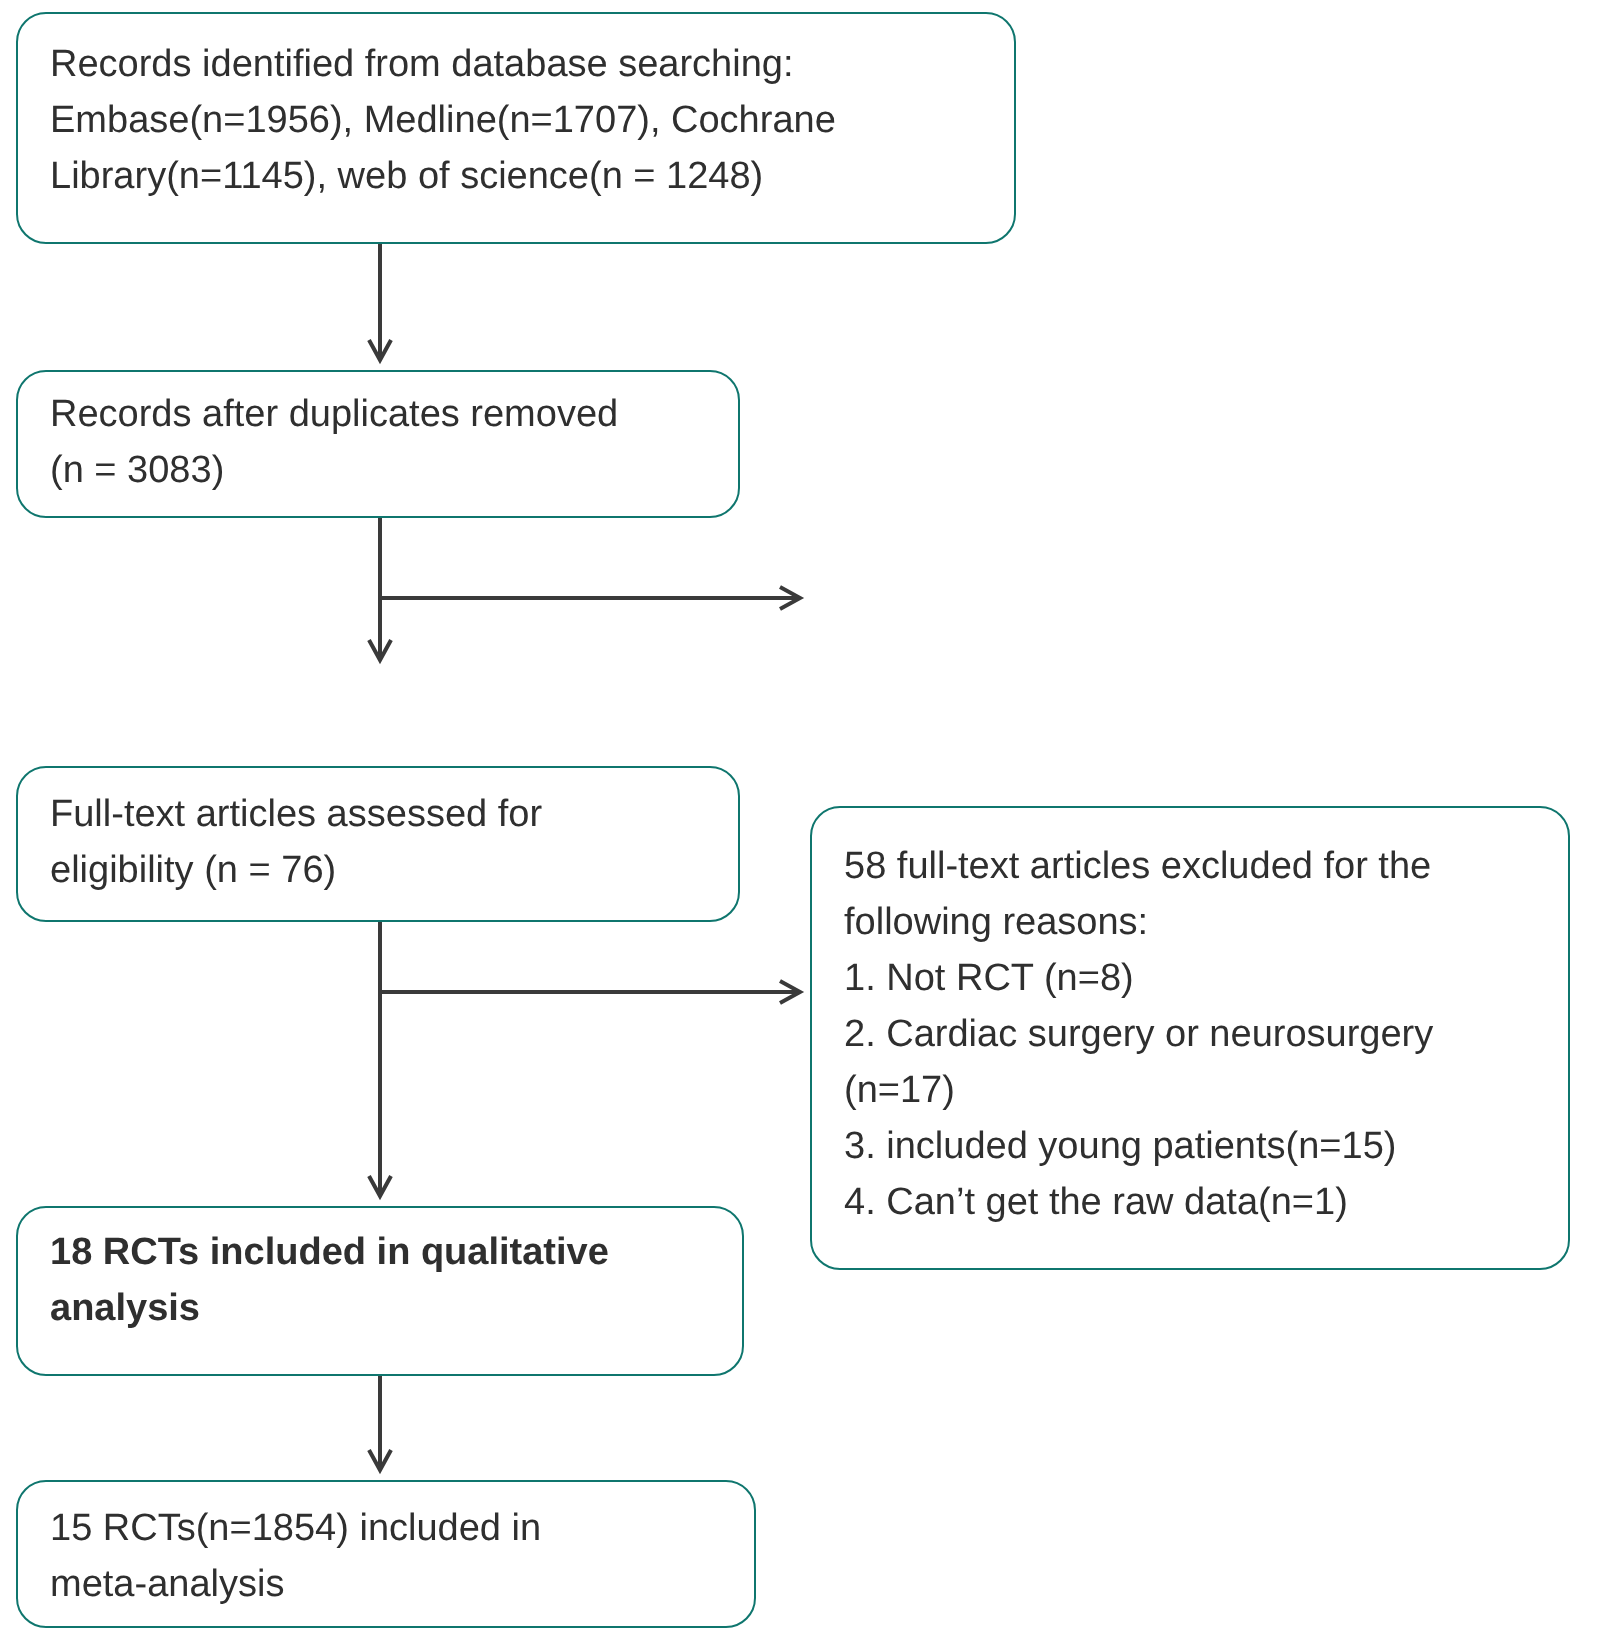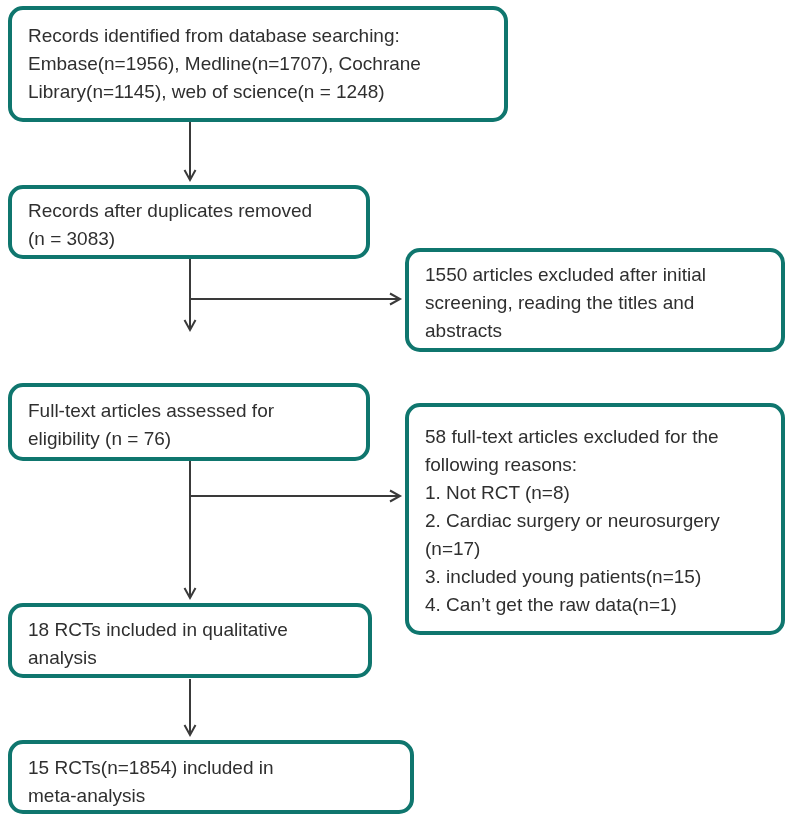--- a/index.html
+++ b/index.html
@@ -11,36 +11,36 @@
     position: relative;
     width: 800px;
     height: 824px;
     background: #ffffff;
     overflow: hidden;
     font-family: "Liberation Sans", sans-serif;
   }
   .box {
     position: absolute;
     box-sizing: border-box;
-    border: 4px solid #0f766e;
+    border: 1px solid #0f766e;
     border-radius: 15px;
     background: #ffffff;
     color: #2f2f2f;
     font-size: 19px;
     line-height: 28px;
     white-space: pre-line;
     padding: 9px 12px 8px 16px;
   }
   #box-records-identified   { left: 8px;   top: 6px;   width: 500px; height: 116px; padding-top: 12px; }
   #box-duplicates-removed   { left: 8px;   top: 185px; width: 362px; height: 74px;  padding-top: 8px;  }
   #box-initial-excluded     { left: 405px; top: 248px; width: 380px; height: 104px; padding-top: 9px;  }
   #box-fulltext-assessed    { left: 8px;   top: 335px; width: 362px; height: 78px;  padding-top: 10px; margin-top: 48px; }
   #box-fulltext-excluded    { left: 405px; top: 403px; width: 380px; height: 232px; padding-top: 16px; }
-  #box-qualitative-analysis { left: 8px;   top: 603px; width: 364px; height: 75px;  padding-top: 9px;  }
-  #box-meta-analysis        { left: 8px;   top: 740px; width: 406px; height: 74px;  padding-top: 10px; }
+  #box-qualitative-analysis { left: 8px;   top: 603px; width: 364px; height: 85px;  padding-top: 9px; font-weight: bold;  }
+  #box-meta-analysis        { left: 8px;   top: 740px; width: 370px; height: 74px;  padding-top: 10px; }
   #connector-layer {
     position: absolute;
     left: 0;
     top: 0;
     width: 800px;
     height: 824px;
     pointer-events: none;
   }
   .connector {
     stroke: #3a3a3a;
@@ -73,23 +73,20 @@
     <line class="connector" x1="190" y1="679" x2="190" y2="735" marker-end="url(#chevron)"></line>
   </svg>
 
   <div class="box" id="box-records-identified">Records identified from database searching:
 Embase(n=1956), Medline(n=1707), Cochrane
 Library(n=1145), web of science(n = 1248)</div>
 
   <div class="box" id="box-duplicates-removed">Records after duplicates removed
 (n = 3083)</div>
 
-  <div class="box" id="box-initial-excluded">1550 articles excluded after initial
-screening, reading the titles and
-abstracts</div>
 
   <div class="box" id="box-fulltext-assessed">Full-text articles assessed for
 eligibility (n = 76)</div>
 
   <div class="box" id="box-fulltext-excluded">58 full-text articles excluded for the
 following reasons:
 1. Not RCT (n=8)
 2. Cardiac surgery or neurosurgery
 (n=17)
 3. included young patients(n=15)

